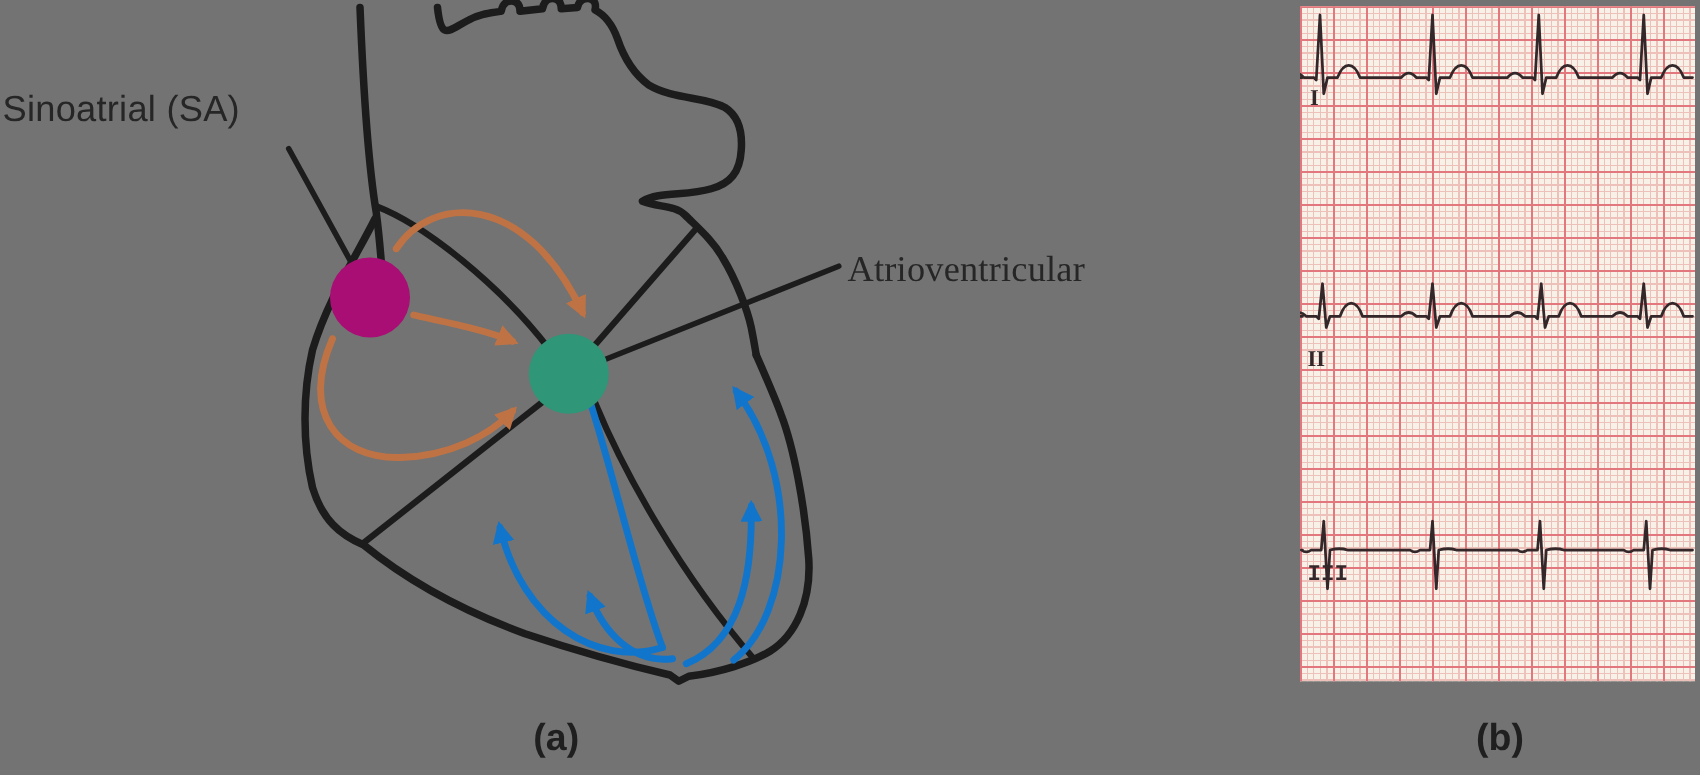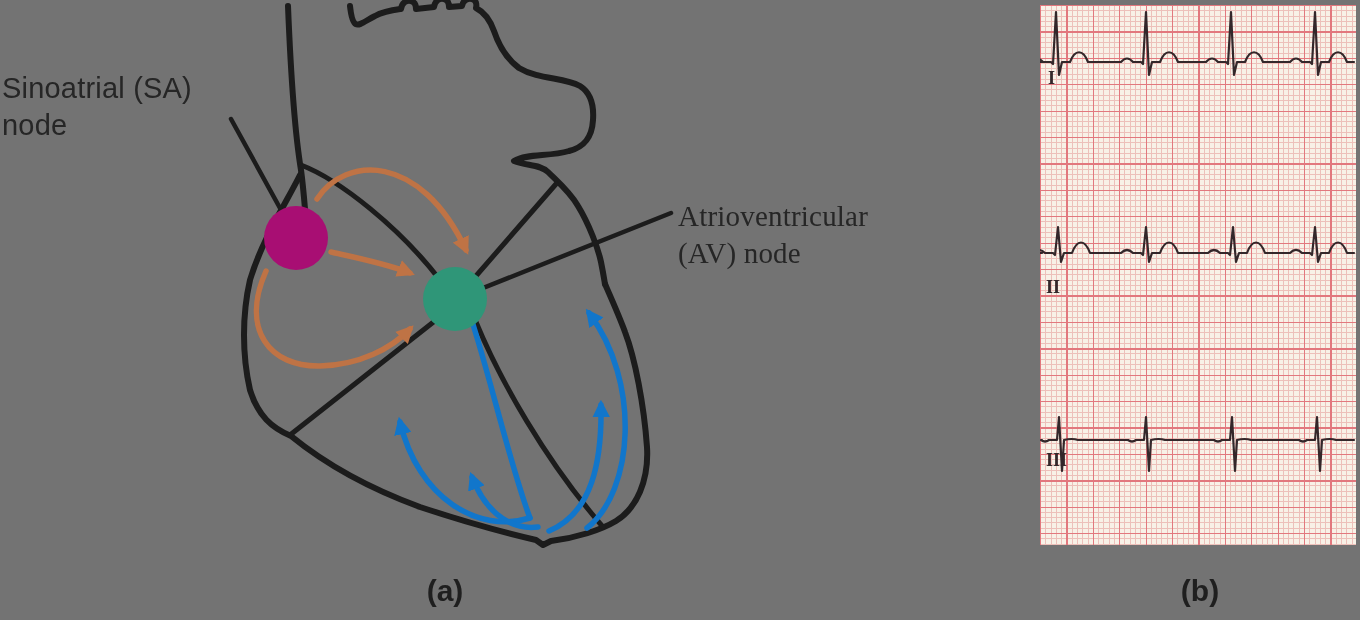--- a/index.html
+++ b/index.html
@@ -93,34 +93,32 @@
       <path d="M 231,119 L 297,239" stroke="#1c1c1c"></path>
       <path d="M 453,300 L 671,213" stroke="#1c1c1c"></path>
     </g>
 
     <circle cx="296" cy="238" r="32" fill="#a80e73"></circle>
     <circle cx="455" cy="299" r="32" fill="#2f9678"></circle>
   </svg>
 
   <div class="node-label" style="left: 2px; top: 70px; color: rgb(38, 38, 38);">
     <div>Sinoatrial (SA)</div>
-    <div>node</div>
   </div>
   <div class="node-label" style="left: 678px; top: 198px; color: rgb(38, 38, 38); font-family: Liberation Serif, serif;">
     <div>Atrioventricular</div>
-    <div>(AV) node</div>
   </div>
 
   <div class="ecg-paper" style="--paper-bg: #f8f1e7; --grid-minor: #edc0ba; --grid-major: #e2787e;">
     <svg class="ecg-traces" width="316" height="540" viewBox="0 0 316 540">
         <path d="M 2 57 L -9 57 Q -3 50 3 57 L 11 57 L 13 59 L 16 7 L 19 70 L 22 57 L 30 57 C 35 44 43 44 48 57 L 81 57 Q 87 50 93 57 L 101 57 L 103 59 L 106 7 L 109 70 L 112 57 L 120 57 C 125 44 133 44 138 57 L 166 57 Q 172 50 178 57 L 186 57 L 188 59 L 191 7 L 194 70 L 197 57 L 205 57 C 210 44 218 44 223 57 L 250 57 Q 256 50 262 57 L 270 57 L 272 59 L 275 7 L 278 70 L 281 57 L 289 57 C 294 44 302 44 307 57 L 314 57" fill="none" stroke="#33272a" stroke-width="2.2" stroke-linejoin="round" stroke-linecap="round"></path>
         <path d="M 2 248 L -7 248 Q -1 242 5 248 L 13 248 L 15 250 L 18 222 L 21 257 L 24 248 L 32 248 C 37 234 45 234 50 248 L 81 248 Q 87 242 93 248 L 101 248 L 103 250 L 106 222 L 109 257 L 112 248 L 120 248 C 125 234 133 234 138 248 L 168 248 Q 174 242 180 248 L 188 248 L 190 250 L 193 222 L 196 257 L 199 248 L 207 248 C 212 234 220 234 225 248 L 250 248 Q 256 242 262 248 L 270 248 L 272 250 L 275 222 L 278 257 L 281 248 L 289 248 C 294 234 302 234 307 248 L 314 248" fill="none" stroke="#33272a" stroke-width="2.2" stroke-linejoin="round" stroke-linecap="round"></path>
         <path d="M 2 435 L 1 435 Q 5 438 9 435 L 17 435 L 19 412 L 22 466 L 24 435 Q 32 433 38 435 L 88 435 Q 92 438 96 435 L 104 435 L 106 412 L 109 466 L 111 435 Q 119 433 125 435 L 174 435 Q 178 438 182 435 L 190 435 L 192 412 L 195 466 L 197 435 Q 205 433 211 435 L 259 435 Q 263 438 267 435 L 275 435 L 277 412 L 280 466 L 282 435 Q 290 433 296 435 L 314 435" fill="none" stroke="#33272a" stroke-width="2.2" stroke-linejoin="round" stroke-linecap="round"></path>
       </svg>
     <span class="lead-label lead-label-1" style="color: rgb(51, 39, 42);">I</span>
     <span class="lead-label lead-label-2" style="color: rgb(51, 39, 42); margin-top: 16px;">II</span>
-    <span class="lead-label lead-label-3" style="color: rgb(51, 39, 42);">III</span>
+    <span class="lead-label lead-label-3" style="color: rgb(51, 39, 42); font-family: Liberation Mono, monospace;">III</span>
   </div>
 
   <div class="caption caption-a">(a)</div>
   <div class="caption caption-b">(b)</div>
 
 </div>
 
 </body></html>

